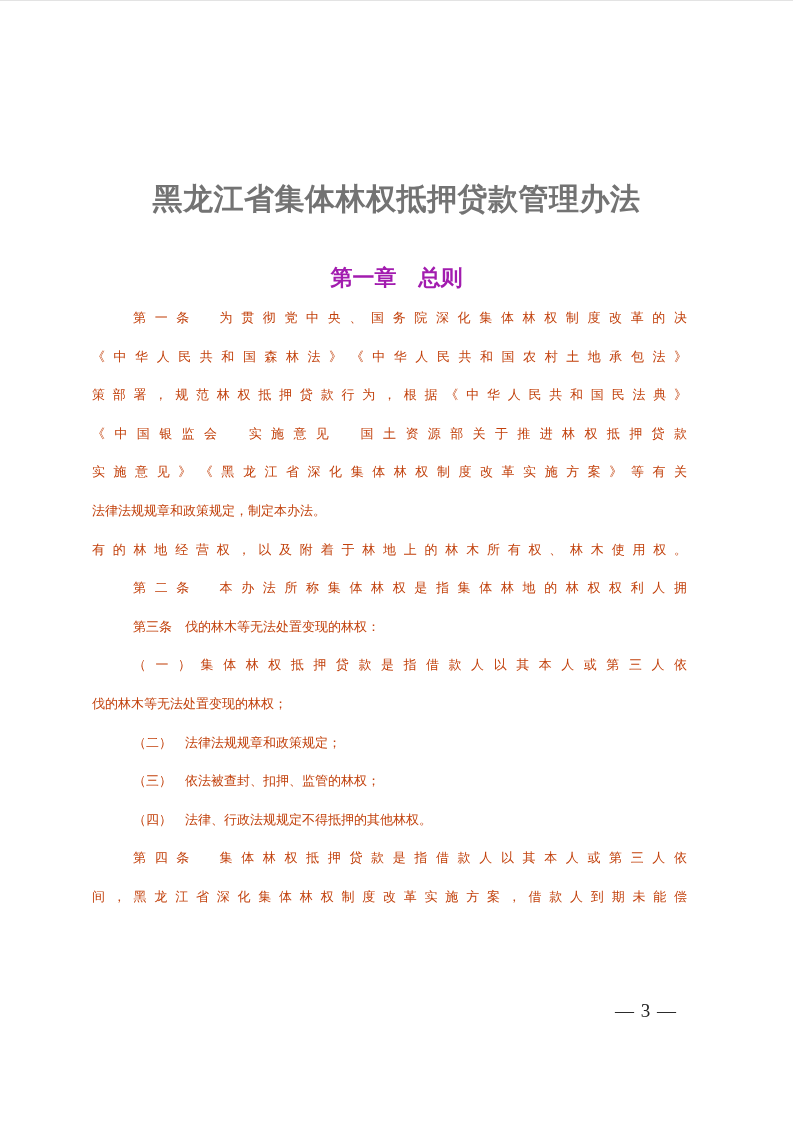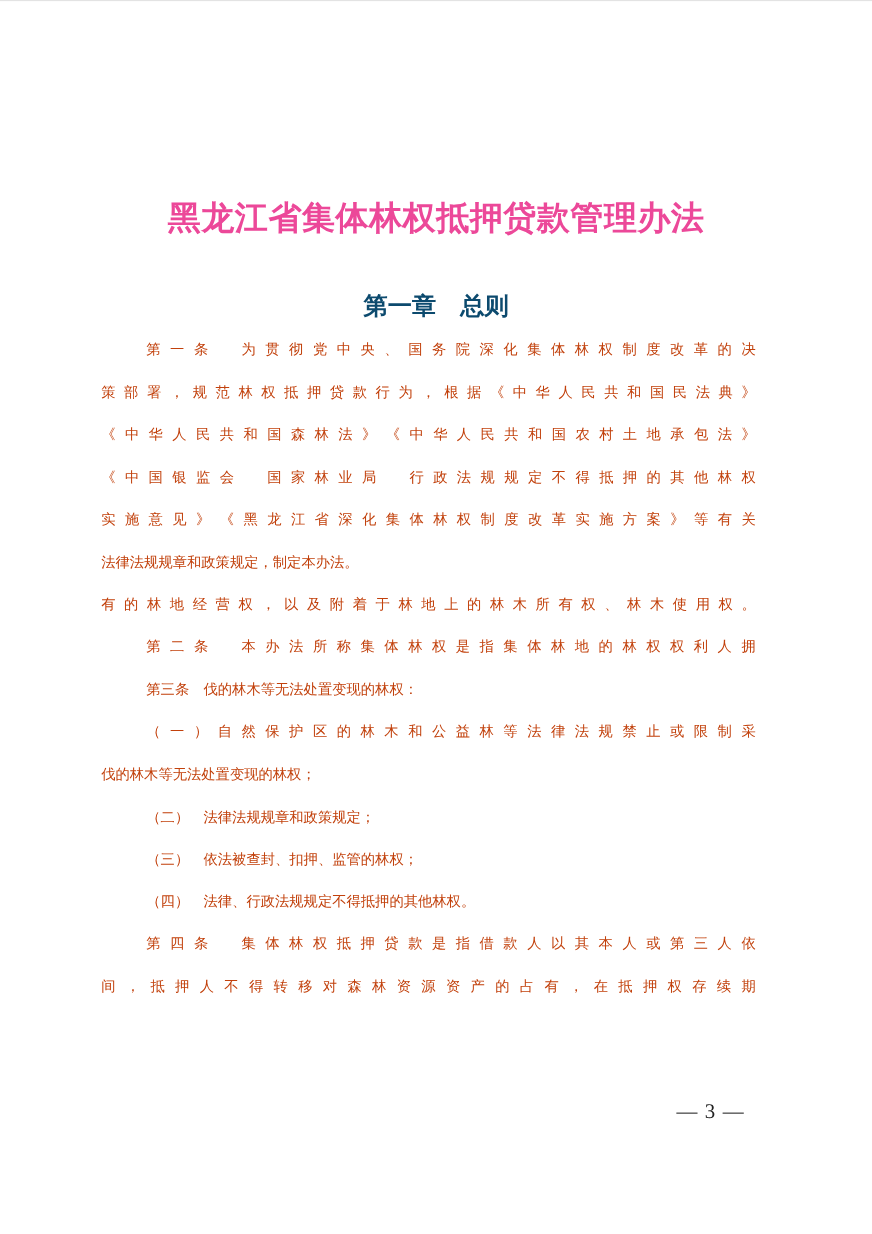--- a/index.html
+++ b/index.html
@@ -21,32 +21,32 @@
   .doc-title {
     position: absolute;
     top: 181px;
     left: 0;
     right: 0;
     text-align: center;
     font-size: 30px;
     line-height: 34px;
     font-weight: bold;
     letter-spacing: 0.5px;
-    color: #ec4899;
+    color: #737373;
   }
   .chapter-heading {
     position: absolute;
     top: 262px;
     left: 0;
     right: 0;
     text-align: center;
     font-size: 22px;
     line-height: 30px;
     font-weight: bold;
-    color: #0c4a6e;
+    color: #a21caf;
   }
   .doc-body {
     position: absolute;
     top: 298px;
     left: 92px;
     width: 595px;
     font-size: 13px;
     line-height: 38.6px;
     color: #c2410c;
   }
@@ -82,32 +82,32 @@
 <body>
 
 <div class="page">
 
   <div class="doc-title">黑龙江省集体林权抵押贷款管理办法</div>
 
   <div class="chapter-heading">第一章　总则</div>
 
   <div class="doc-body">
       <div class="body-line fill indent">第一条　为贯彻党中央、国务院深化集体林权制度改革的决</div>
+      <div class="body-line fill">《中华人民共和国森林法》《中华人民共和国农村土地承包法》</div>
       <div class="body-line fill">策部署，规范林权抵押贷款行为，根据《中华人民共和国民法典》</div>
-      <div class="body-line fill">《中华人民共和国森林法》《中华人民共和国农村土地承包法》</div>
-      <div class="body-line fill">《中国银监会　国家林业局　行政法规规定不得抵押的其他林权</div>
+      <div class="body-line fill">《中国银监会　实施意见　国土资源部关于推进林权抵押贷款</div>
       <div class="body-line fill">实施意见》《黑龙江省深化集体林权制度改革实施方案》等有关</div>
       <div class="body-line nofill">法律法规规章和政策规定，制定本办法。</div>
       <div class="body-line fill">有的林地经营权，以及附着于林地上的林木所有权、林木使用权。</div>
       <div class="body-line fill indent">第二条　本办法所称集体林权是指集体林地的林权权利人拥</div>
       <div class="body-line nofill indent">第三条　伐的林木等无法处置变现的林权：</div>
-      <div class="body-line fill indent">（一）自然保护区的林木和公益林等法律法规禁止或限制采</div>
+      <div class="body-line fill indent">（一）集体林权抵押贷款是指借款人以其本人或第三人依</div>
       <div class="body-line nofill">伐的林木等无法处置变现的林权；</div>
       <div class="body-line nofill indent">（二）　法律法规规章和政策规定；</div>
       <div class="body-line nofill indent">（三）　依法被查封、扣押、监管的林权；</div>
       <div class="body-line nofill indent">（四）　法律、行政法规规定不得抵押的其他林权。</div>
       <div class="body-line fill indent">第四条　集体林权抵押贷款是指借款人以其本人或第三人依</div>
-      <div class="body-line fill">间，抵押人不得转移对森林资源资产的占有，在抵押权存续期</div>
+      <div class="body-line fill">间，黑龙江省深化集体林权制度改革实施方案，借款人到期未能偿</div>
     </div>
 
   <div class="page-number">— 3 —</div>
 
 </div>
 
 </body></html>

